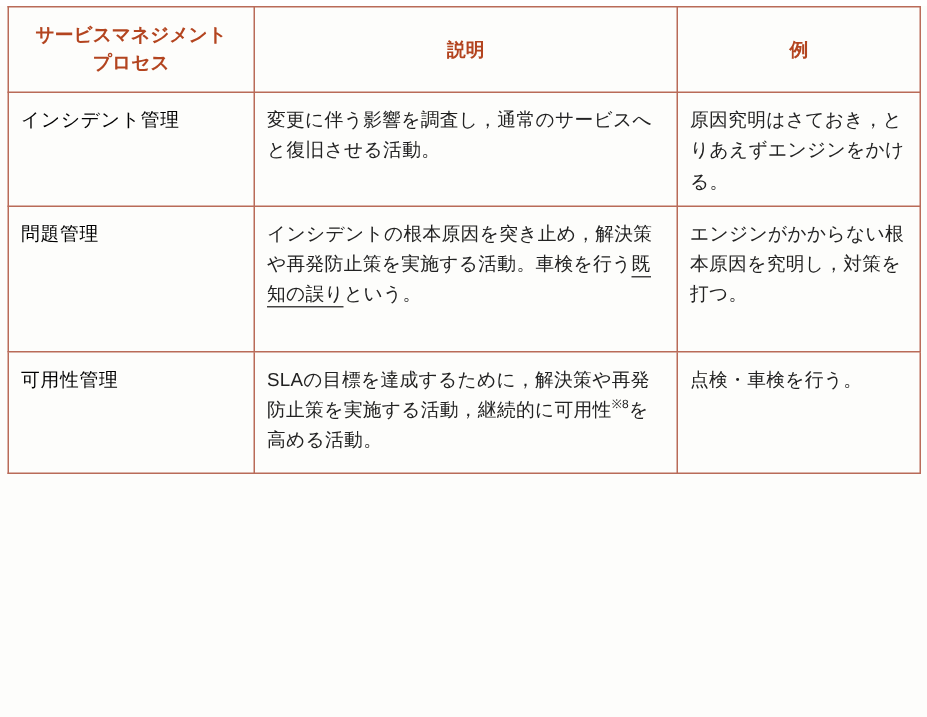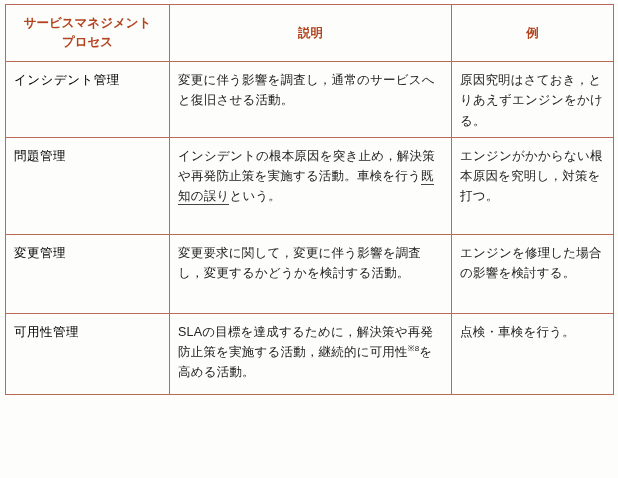--- a/index.html
+++ b/index.html
@@ -95,25 +95,20 @@
       <tr class="r1">
         <td class="proc">インシデント管理</td>
         <td class="desc"><span>変更に伴う影響を調査し，通常の</span><span>サービスへと</span><span class="b">復旧</span><span>させる活動。</span></td>
         <td class="ex"><span>原因究明はさておき，とりあえずエンジンをかける。</span></td>
       </tr>
       <tr class="r2">
         <td class="proc">問題管理</td>
         <td class="desc"><span>インシデントの</span><span class="b">根本原因</span><span>を突き止め，解決策や再発防止策を実施する活動。車検を行う</span><span class="u">既知の誤り</span><span>という。</span></td>
         <td class="ex"><span>エンジンがかからない</span><span class="b">根本原因</span><span>を究明し，対策を打つ。</span></td>
       </tr>
-      <tr class="r4">
-        <td class="proc">変更管理</td>
-        <td class="desc"><span>変更要求に関して，変更に伴う影響を調査し，変更するかどうかを検討する活動。</span></td>
-        <td class="ex"><span>エンジンを修理した場合の</span><span class="b">影響</span><span>を検討する。</span></td>
-      </tr>
       <tr class="r5">
         <td class="proc">可用性管理</td>
         <td class="desc"><span>SLAの目標を達成するために，解決策や再発防止策を実施する活動，継続的に可用性</span><span class="sup">※8</span><span>を高める活動。</span></td>
         <td class="ex"><span>点検・車検を行う。</span></td>
       </tr>
     </tbody>
   </table>
 </div>
 
 </body></html>

